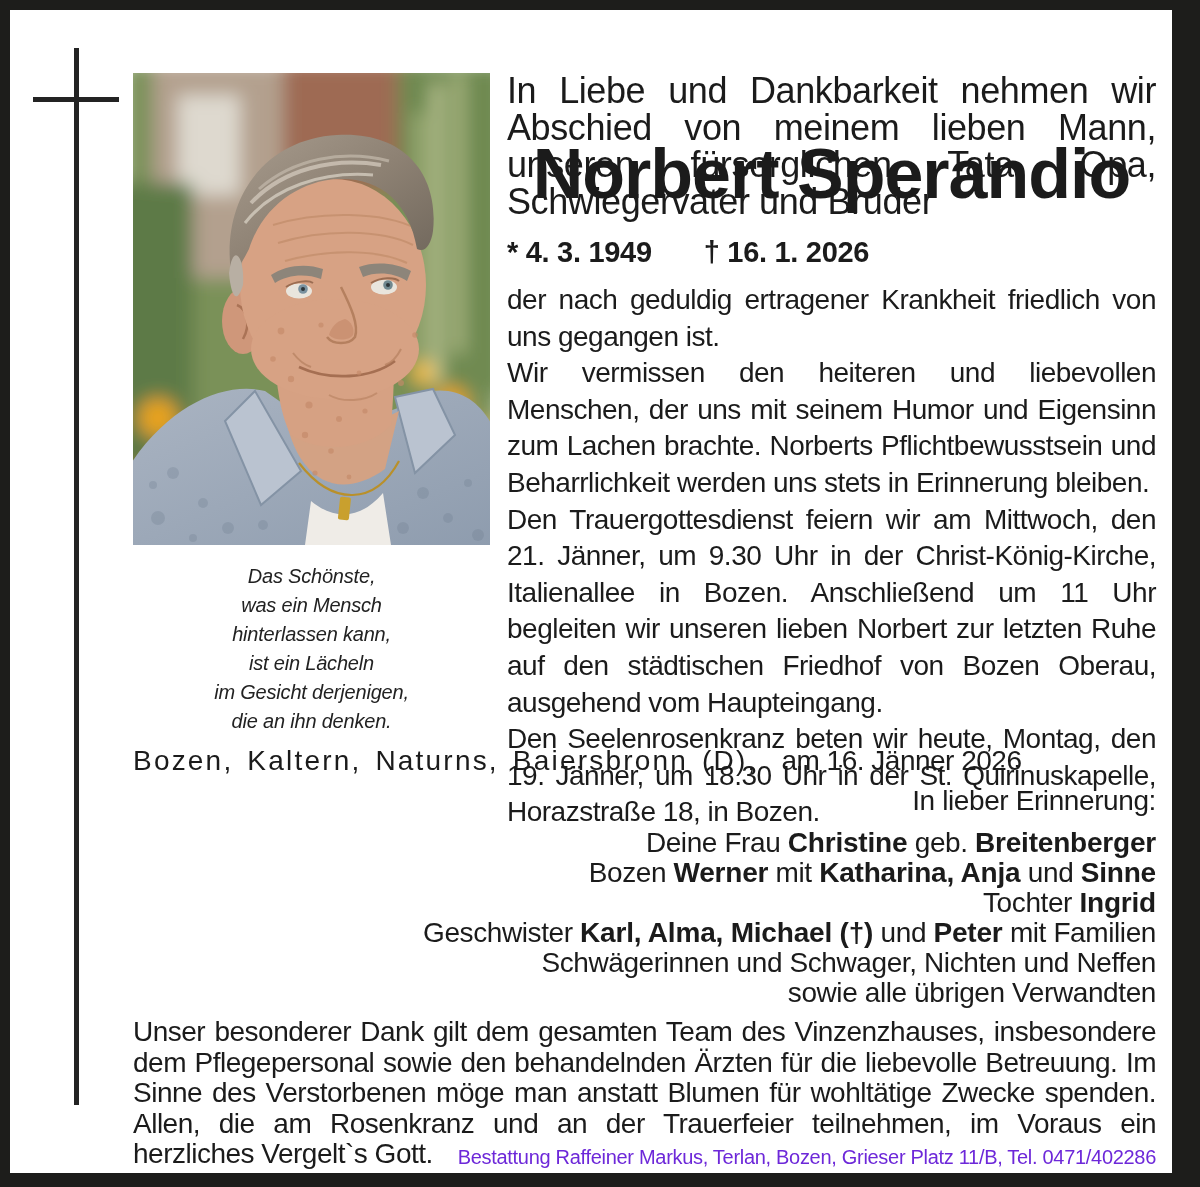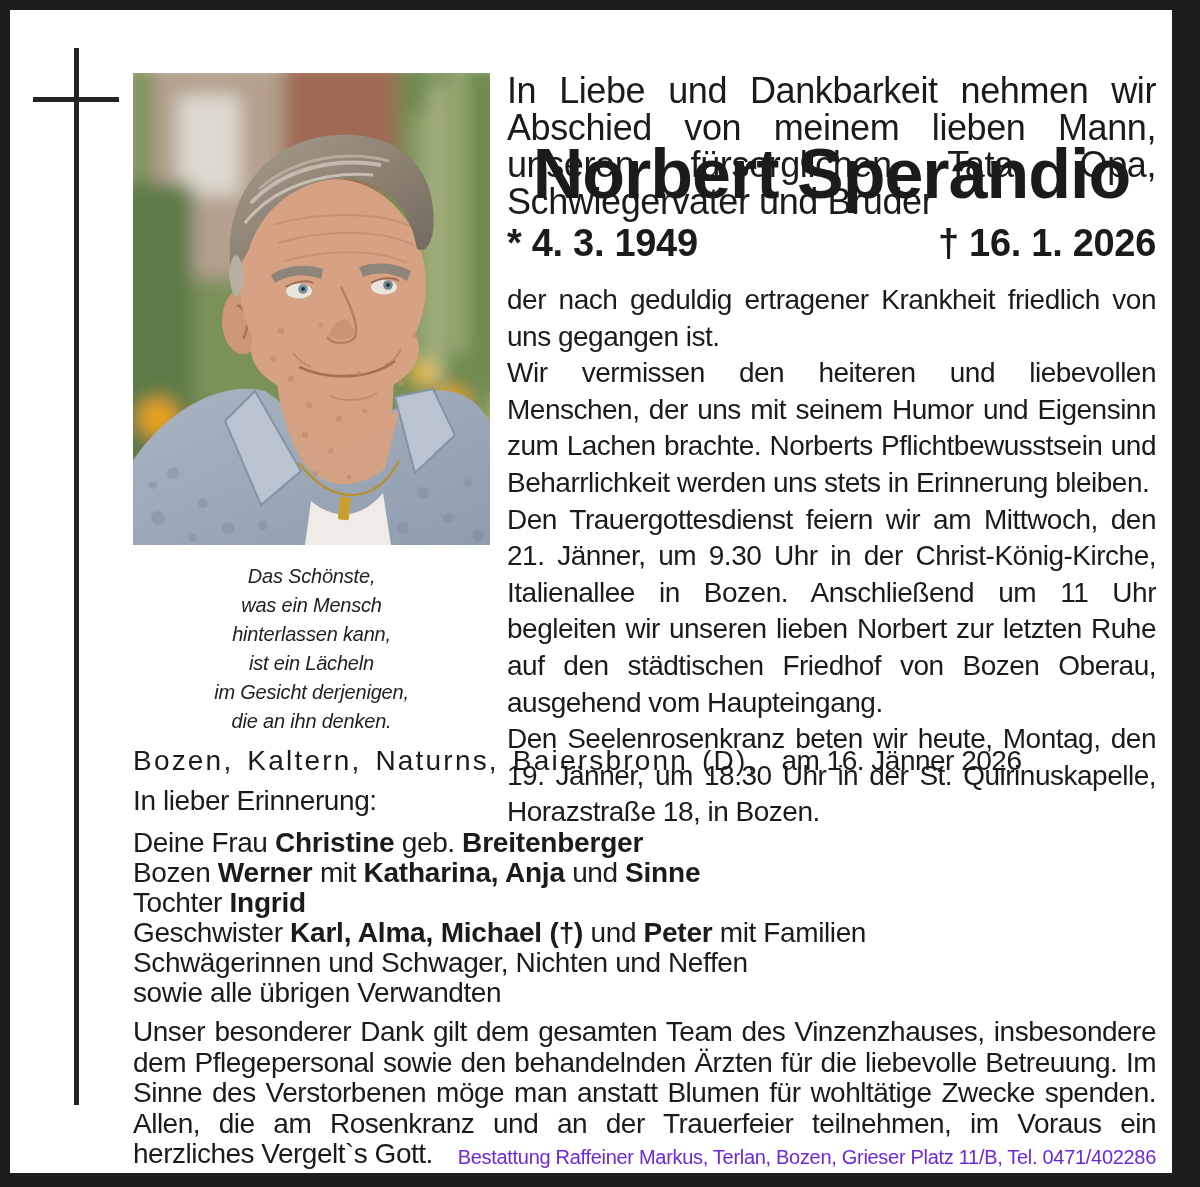--- a/index.html
+++ b/index.html
@@ -34,41 +34,41 @@
     position:absolute;left:0;top:26px;width:649px;
     font-size:36px;line-height:37px;letter-spacing:-0.4px;
     text-align:justify;
   }
   .deceased-name{
     position:absolute;left:0;top:128px;width:649px;
     font-size:70px;line-height:72px;font-weight:bold;letter-spacing:-1px;
     text-align:center;white-space:nowrap;
   }
   .dates{
-    position:absolute;left:0;top:212px;width:649px;
-    display:flex;justify-content:space-between;gap:52px;
-    font-size:38px;font-weight:bold;letter-spacing:-0.3px;
+    position:absolute;left:0;top:226px;width:649px;
+    display:flex;justify-content:flex-start;gap:52px;
+    font-size:29px;font-weight:bold;letter-spacing:-0.3px;
   }
   .body-paragraphs{
     position:absolute;left:0;top:272px;width:649px;
     font-size:28px;line-height:36.6px;letter-spacing:-0.5px;
     text-align:justify;
   }
   .body-paragraphs p{margin:0;}
 
   .places-line{
     position:absolute;left:123px;top:735px;width:1023px;
     font-size:28px;letter-spacing:-0.3px;white-space:nowrap;
   }
   .places-line .places{letter-spacing:2.2px;word-spacing:4px;}
   .places-line .notice-date{margin-left:24px;letter-spacing:-0.5px;}
 
   .memory{
     position:absolute;left:123px;top:776px;width:1023px;
-    font-size:28px;line-height:30px;letter-spacing:-0.4px;
+    font-size:28px;line-height:30px;letter-spacing:-0.4px;text-align:right;
   }
   .memory .heading{margin:0 0 12px 0;}
   .memory .line{margin:0;}
   .memory b{letter-spacing:-0.2px;}
 
   .thanks{
     position:absolute;left:123px;top:979px;width:1023px;
     font-size:28px;line-height:30.6px;letter-spacing:-0.5px;
     text-align:justify;
   }

